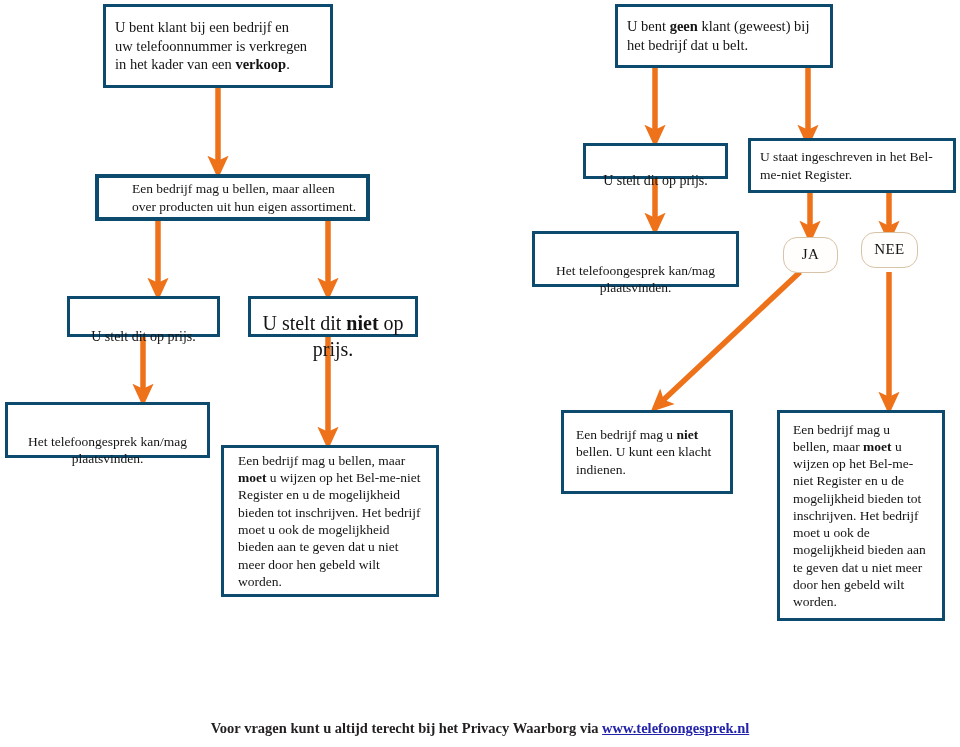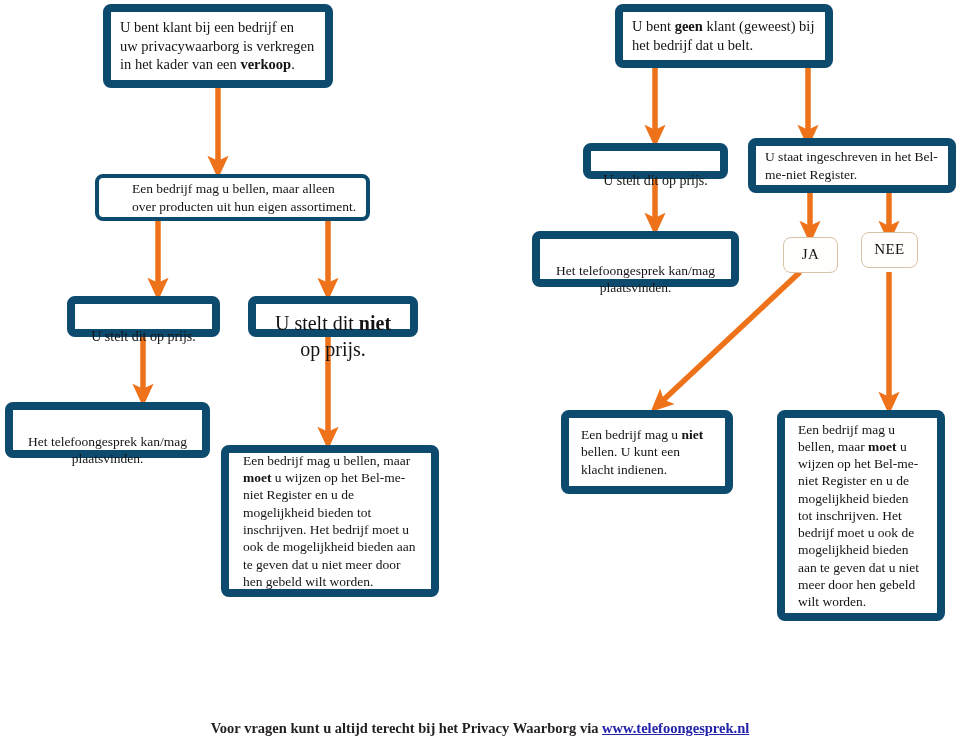--- a/index.html
+++ b/index.html
@@ -25,39 +25,39 @@
     top: 0;
     width: 960px;
     height: 747px;
     pointer-events: none;
     z-index: 1;
   }
   .node {
     position: absolute;
     box-sizing: border-box;
     background: #ffffff;
-    border: 8px solid #0c4a6e;
-    border-radius: 8px;
+    border: 3px solid #0c4a6e;
+    border-radius: 0;
     z-index: 2;
     display: flex;
     align-items: center;
     line-height: 1.28;
     color: #141414;
   }
   .node .txt {
     display: block;
     width: 100%;
     padding: 0 9px;
   }
   .node.thin {
     border-width: 4px;
   }
   .node.pill {
     border: 1px solid #D8C2A8;
-    border-radius: 8px;
+    border-radius: 14px;
     background: #fffefc;
   }
   .node.pill .txt {
     text-align: center;
     font-size: 15px;
     letter-spacing: 0.4px;
   }
   .al-center .txt { text-align: center; margin-top: 40px; }
   .al-left   .txt { text-align: left; }
   b { font-weight: bold; }
@@ -103,21 +103,21 @@
       <line x1="800" y1="272" x2="657" y2="406"></line>
       <line x1="889" y1="272" x2="889" y2="406"></line>
       <line x1="143" y1="337" x2="143" y2="398"></line>
       <line x1="328" y1="337" x2="328" y2="441"></line>
     </g>
   </svg>
 
   <div class="node al-left" style="left:103px; top:4px; width:230px; height:84px;">
     <span class="txt" style="font-size:14.5px;">
       <span>U bent klant bij een bedrijf en</span><br>
-      <span>uw privacywaarborg is verkregen</span><br>
+      <span>uw telefoonnummer is verkregen</span><br>
       <span>in het kader van een </span><b>verkoop</b><span>.</span>
     </span>
   </div>
 
   <div class="node al-left" style="left:615px; top:4px; width:218px; height:64px;">
     <span class="txt" style="font-size:14.5px;">
       <span>U bent </span><b>geen</b><span> klant (geweest) bij het bedrijf dat u belt.</span>
     </span>
   </div>
 

